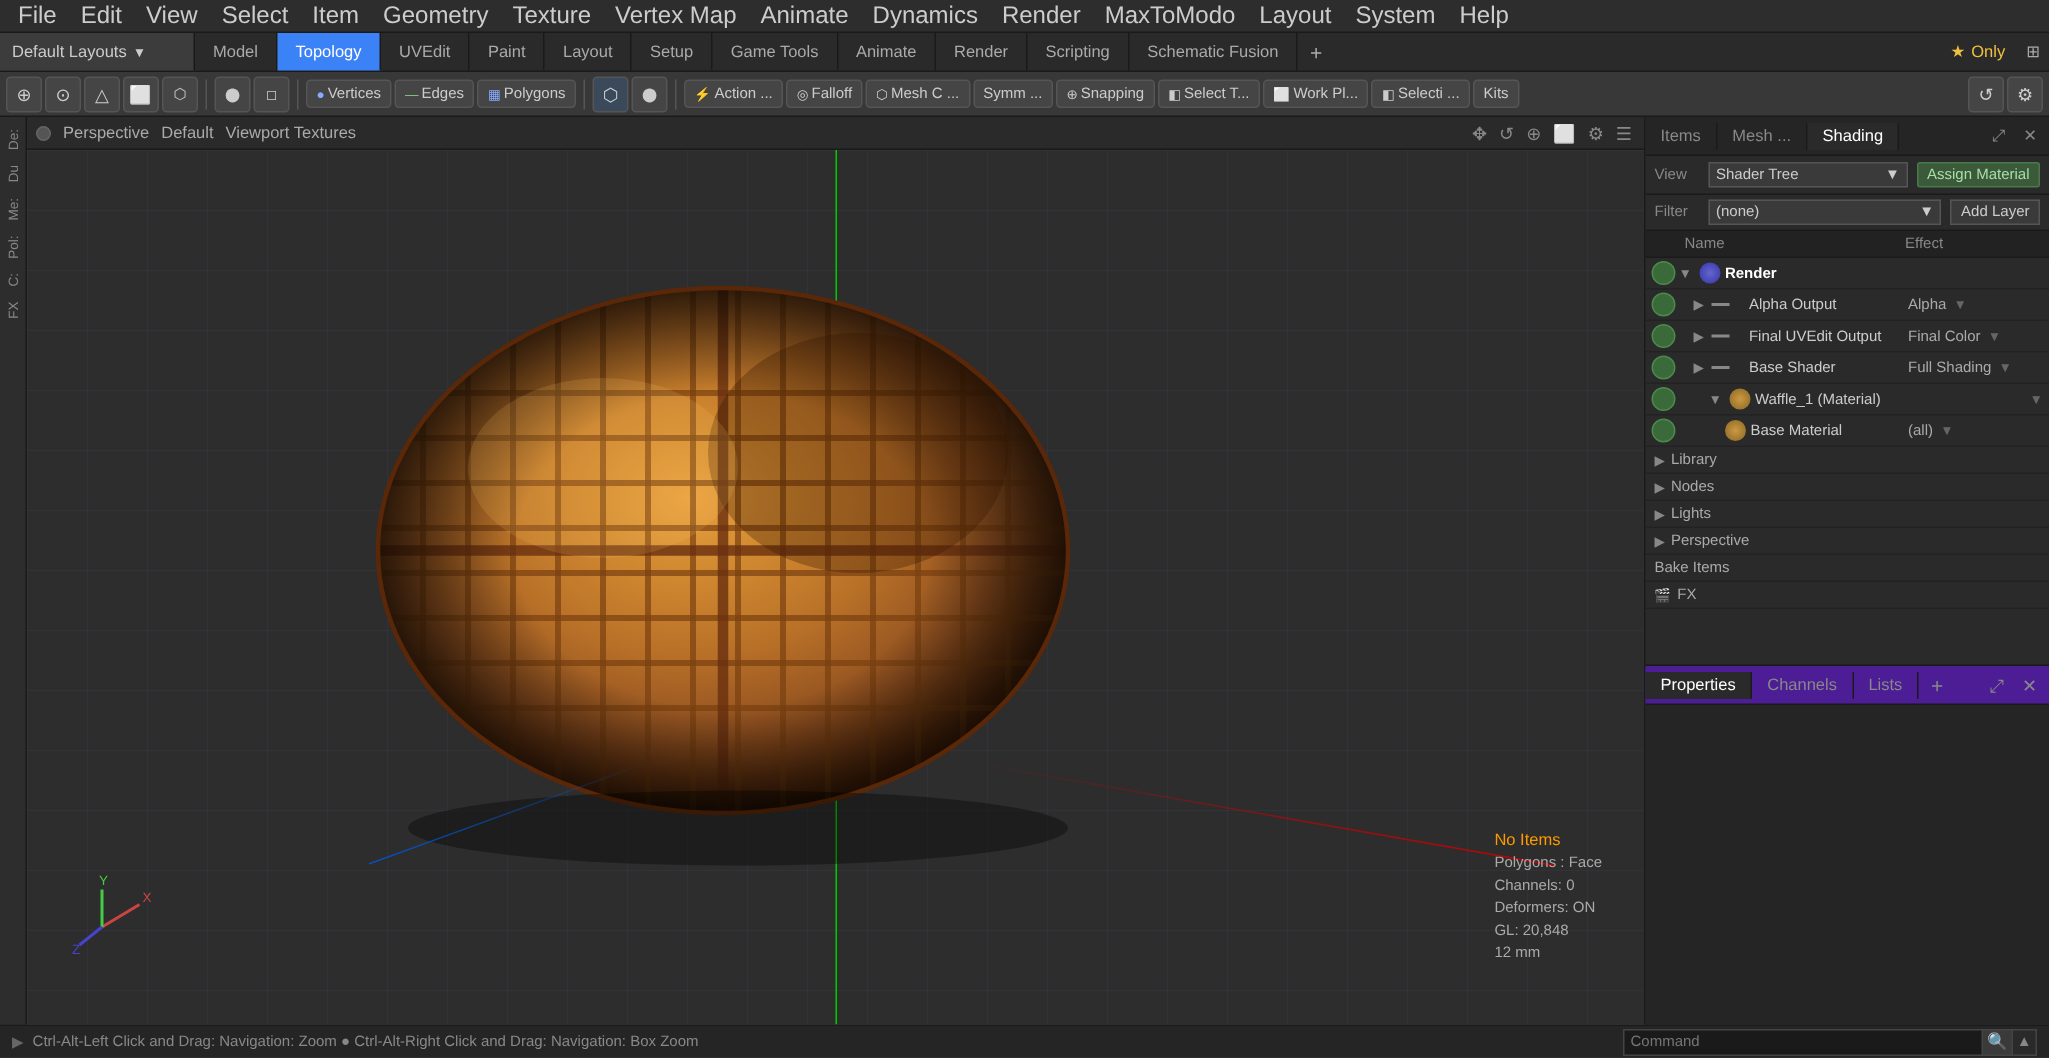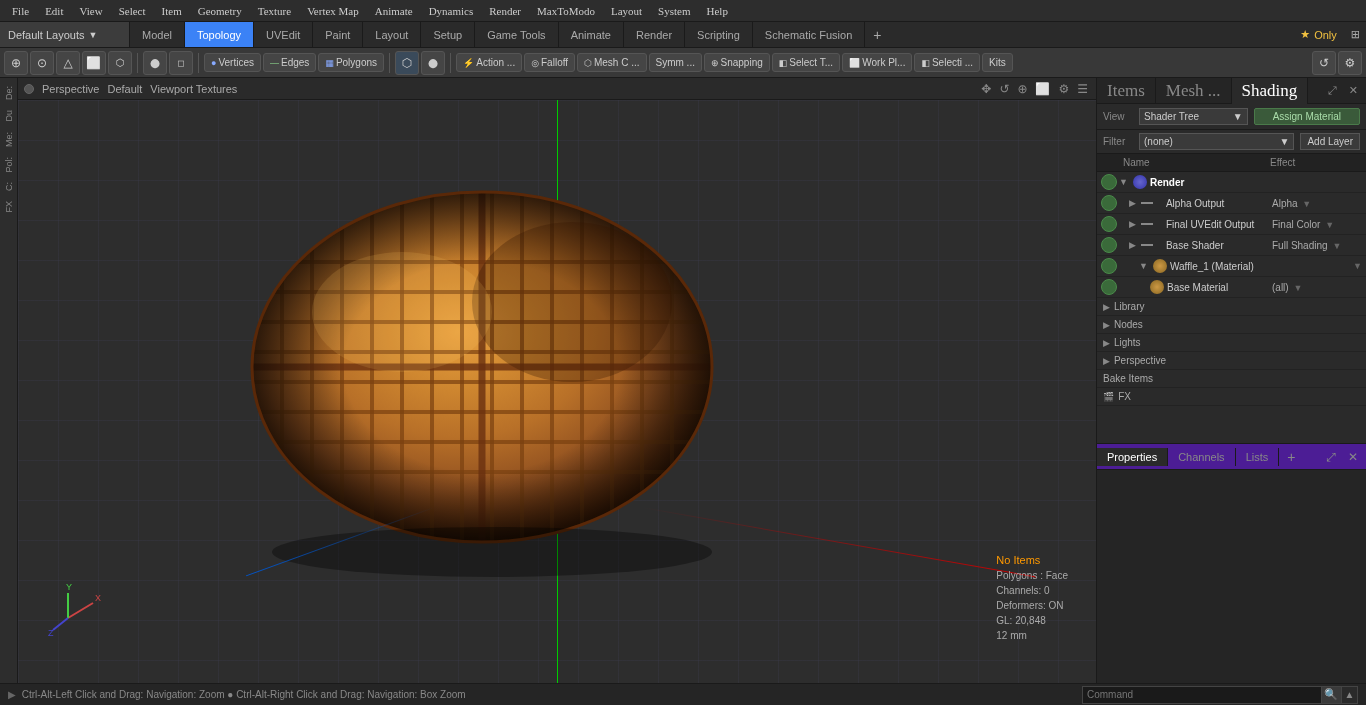--- a/index.html
+++ b/index.html
@@ -17,25 +17,24 @@
     #menu-bar {
       display: flex;
       align-items: center;
       height: 22px;
       background: #2d2d2d;
       border-bottom: 1px solid #1a1a1a;
       padding: 0 4px;
     }
     .menu-item {
       padding: 2px 8px;
-      font-size: 11px;
+      font-size: 16px;
       color: #cccccc;
       cursor: pointer;
       white-space: nowrap;
-      font-family: Liberation Serif, serif;
     }
 
     
     #layout-bar {
       display: flex;
       align-items: center;
       height: 26px;
       background: #2a2a2a;
       border-bottom: 1px solid #1a1a1a;
     }
@@ -274,25 +273,24 @@
     
     #right-panel-tabs {
       display: flex;
       align-items: center;
       height: 26px;
       background: #252525;
       border-bottom: 1px solid #1a1a1a;
     }
     .rp-tab {
       padding: 3px 10px;
-      font-size: 17px;
+      font-size: 11px;
       color: #888;
       cursor: pointer;
       border-right: 1px solid #1a1a1a;
-      font-family: Liberation Serif, serif;
     }
     .rp-tab.active {
       background: #2a2a2a;
       color: #ffffff;
     }
     .rp-tab-actions {
       margin-left: auto;
       display: flex;
       align-items: center;
       gap: 4px;
@@ -334,21 +332,21 @@
       cursor: pointer;
       display: flex;
       align-items: center;
       justify-content: space-between;
     }
     .assign-material-btn {
       background: #3a5a3a;
       border: 1px solid #4a7a4a;
       color: #aaddaa;
       font-size: 10px;
-      padding: 2px 18px;
+      padding: 2px 6px;
       cursor: pointer;
       border-radius: 2px;
     }
     #filter-row {
       display: flex;
       align-items: center;
       padding: 3px 6px;
       gap: 6px;
       border-bottom: 1px solid #1a1a1a;
     }

